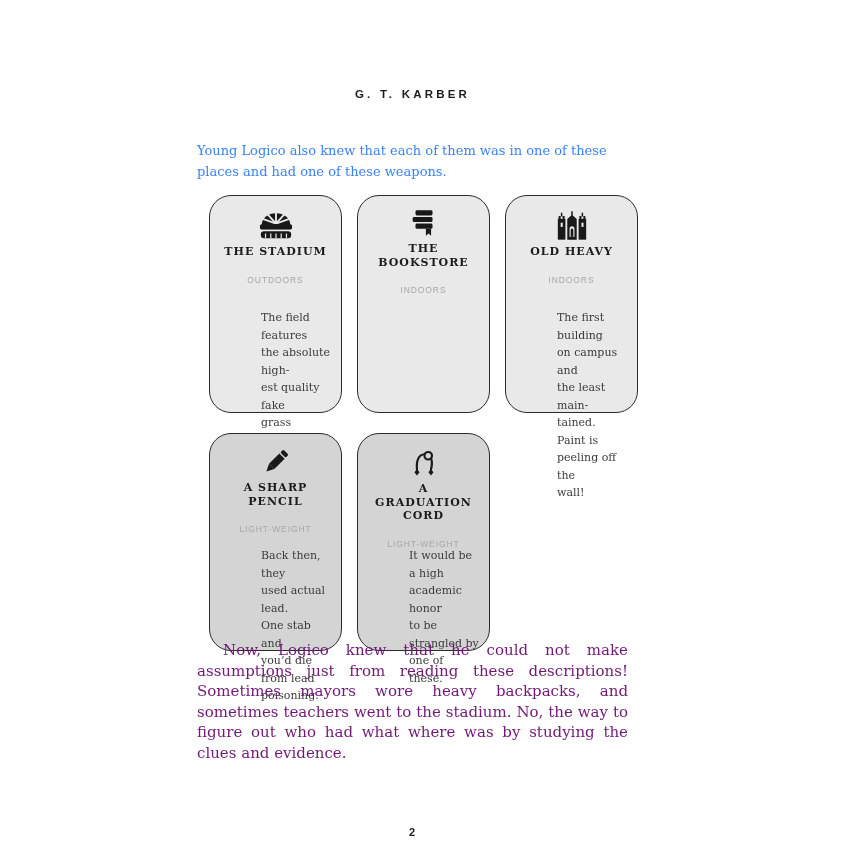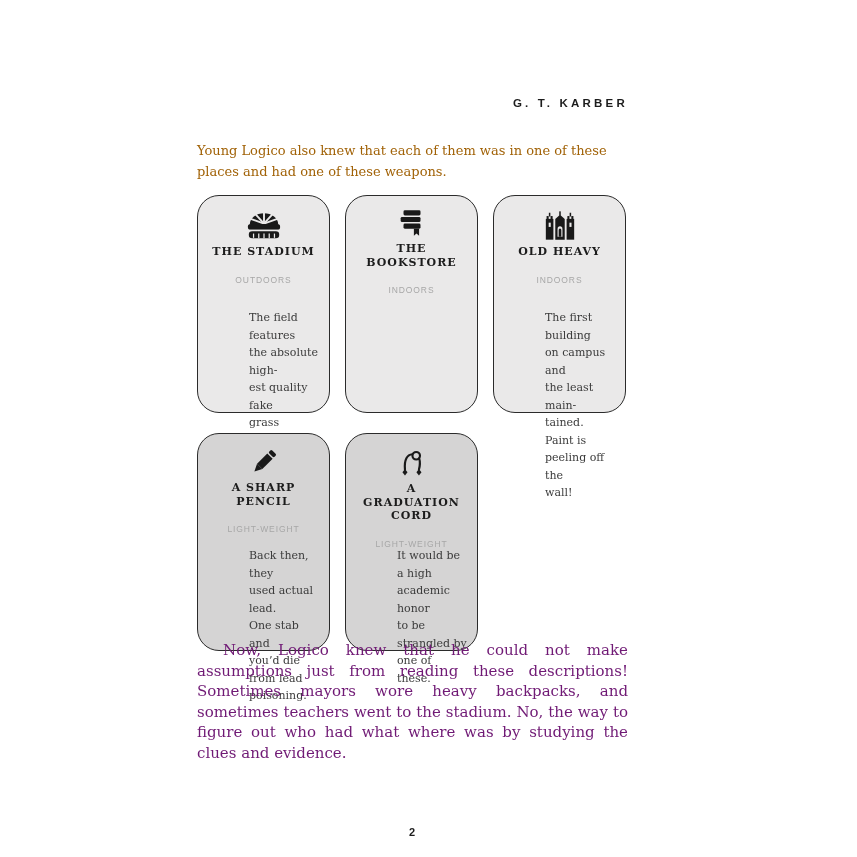--- a/index.html
+++ b/index.html
@@ -14,32 +14,32 @@
   html,body{background:#ffffff;}
   .page{
     position:relative;
     width:857px;height:857px;
     background:#ffffff;
     font-family:"DejaVu Serif", serif;
     overflow:hidden;
   }
   .content{position:absolute;left:197px;top:0;width:431px;height:857px;}
   .running-header{
-    position:absolute;top:97px;left:0;width:100%;
-    text-align:right;
+    position:absolute;top:88px;left:0;width:100%;
+    text-align:center;
     font-family:"Liberation Sans", sans-serif;
     font-weight:bold;font-size:11.5px;letter-spacing:3.2px;
     color:var(--head);
   }
   .intro{
     position:absolute;top:140px;left:0;width:431px;
-    font-size:13px;line-height:21px;color:#a16207;
+    font-size:13px;line-height:21px;color:#3b82f6;
   }
   .card-grid{
-    position:absolute;top:195px;left:0;width:431px;
+    position:absolute;top:195px;left:12px;width:431px;
     display:grid;grid-template-columns:133px 133px 133px;
     column-gap:15px;row-gap:20px;
   }
   .card{
     width:133px;height:218px;
     border:1.5px solid var(--border);
     border-radius:22px;
     padding:13px 10px 0 10px;
     text-align:center;
   }

